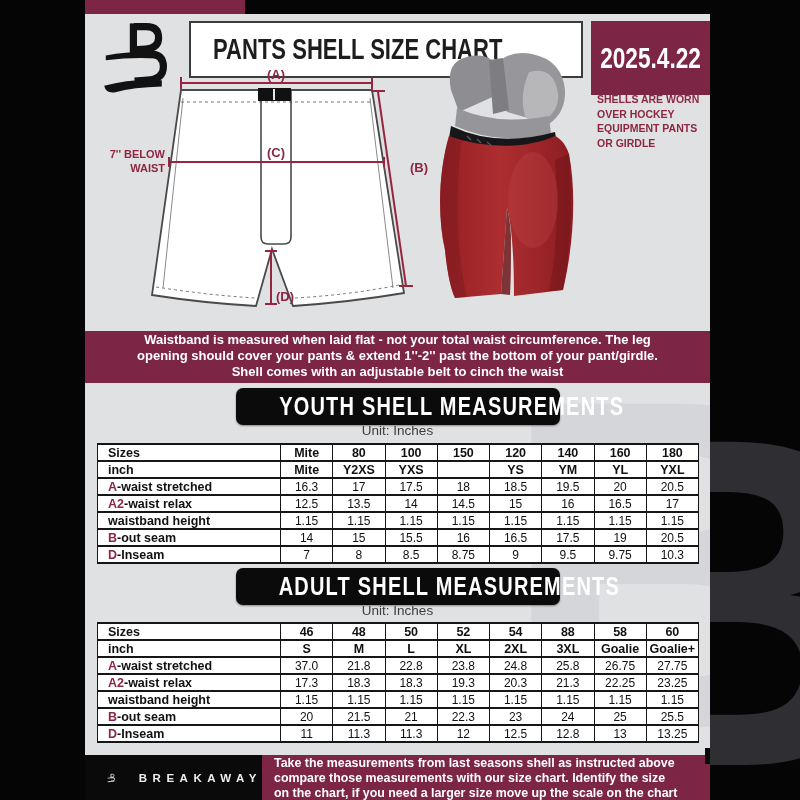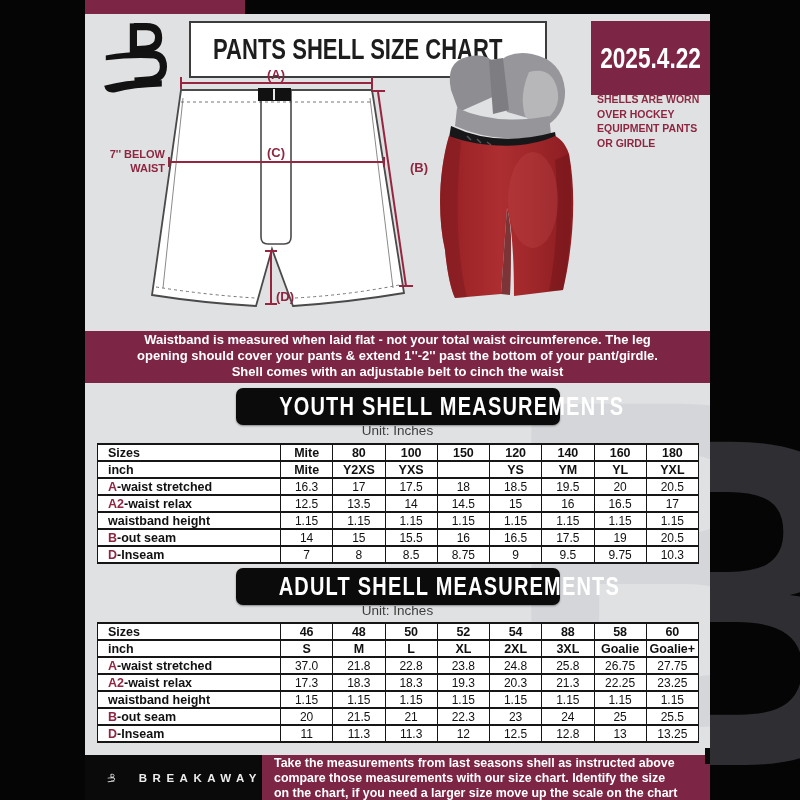--- a/index.html
+++ b/index.html
@@ -19,21 +19,21 @@
   }
   .wm-light{
     position:absolute;left:415px;top:330px;z-index:0;
     font-size:470px;font-weight:bold;line-height:1;color:rgba(50,50,60,0.06);
   }
   .topbar-black{position:absolute;left:0;top:0;width:100%;height:14px;background:#050505;z-index:2;}
   .topbar-maroon{position:absolute;left:0;top:0;width:160px;height:14px;background:#7d2544;z-index:3;}
 
   .logo-header{position:absolute;left:16px;top:18px;z-index:2;}
   .title-box{
-    position:absolute;left:104px;top:21px;width:358px;height:57px;z-index:2;
+    position:absolute;left:104px;top:21px;width:394px;height:57px;z-index:2;
     background:#ffffff;border:2px solid #3c3c3c;box-sizing:border-box;
     display:flex;align-items:center;
   }
   .title-text{
     font-size:29px;font-weight:bold;color:#1d1d1d;white-space:nowrap;
     transform:scaleX(0.76);transform-origin:0 50%;margin-left:22px;
   }
   .date-box{
     position:absolute;left:506px;top:21px;width:119px;height:74px;z-index:2;
     background:#7d2544;display:flex;align-items:center;justify-content:center;

